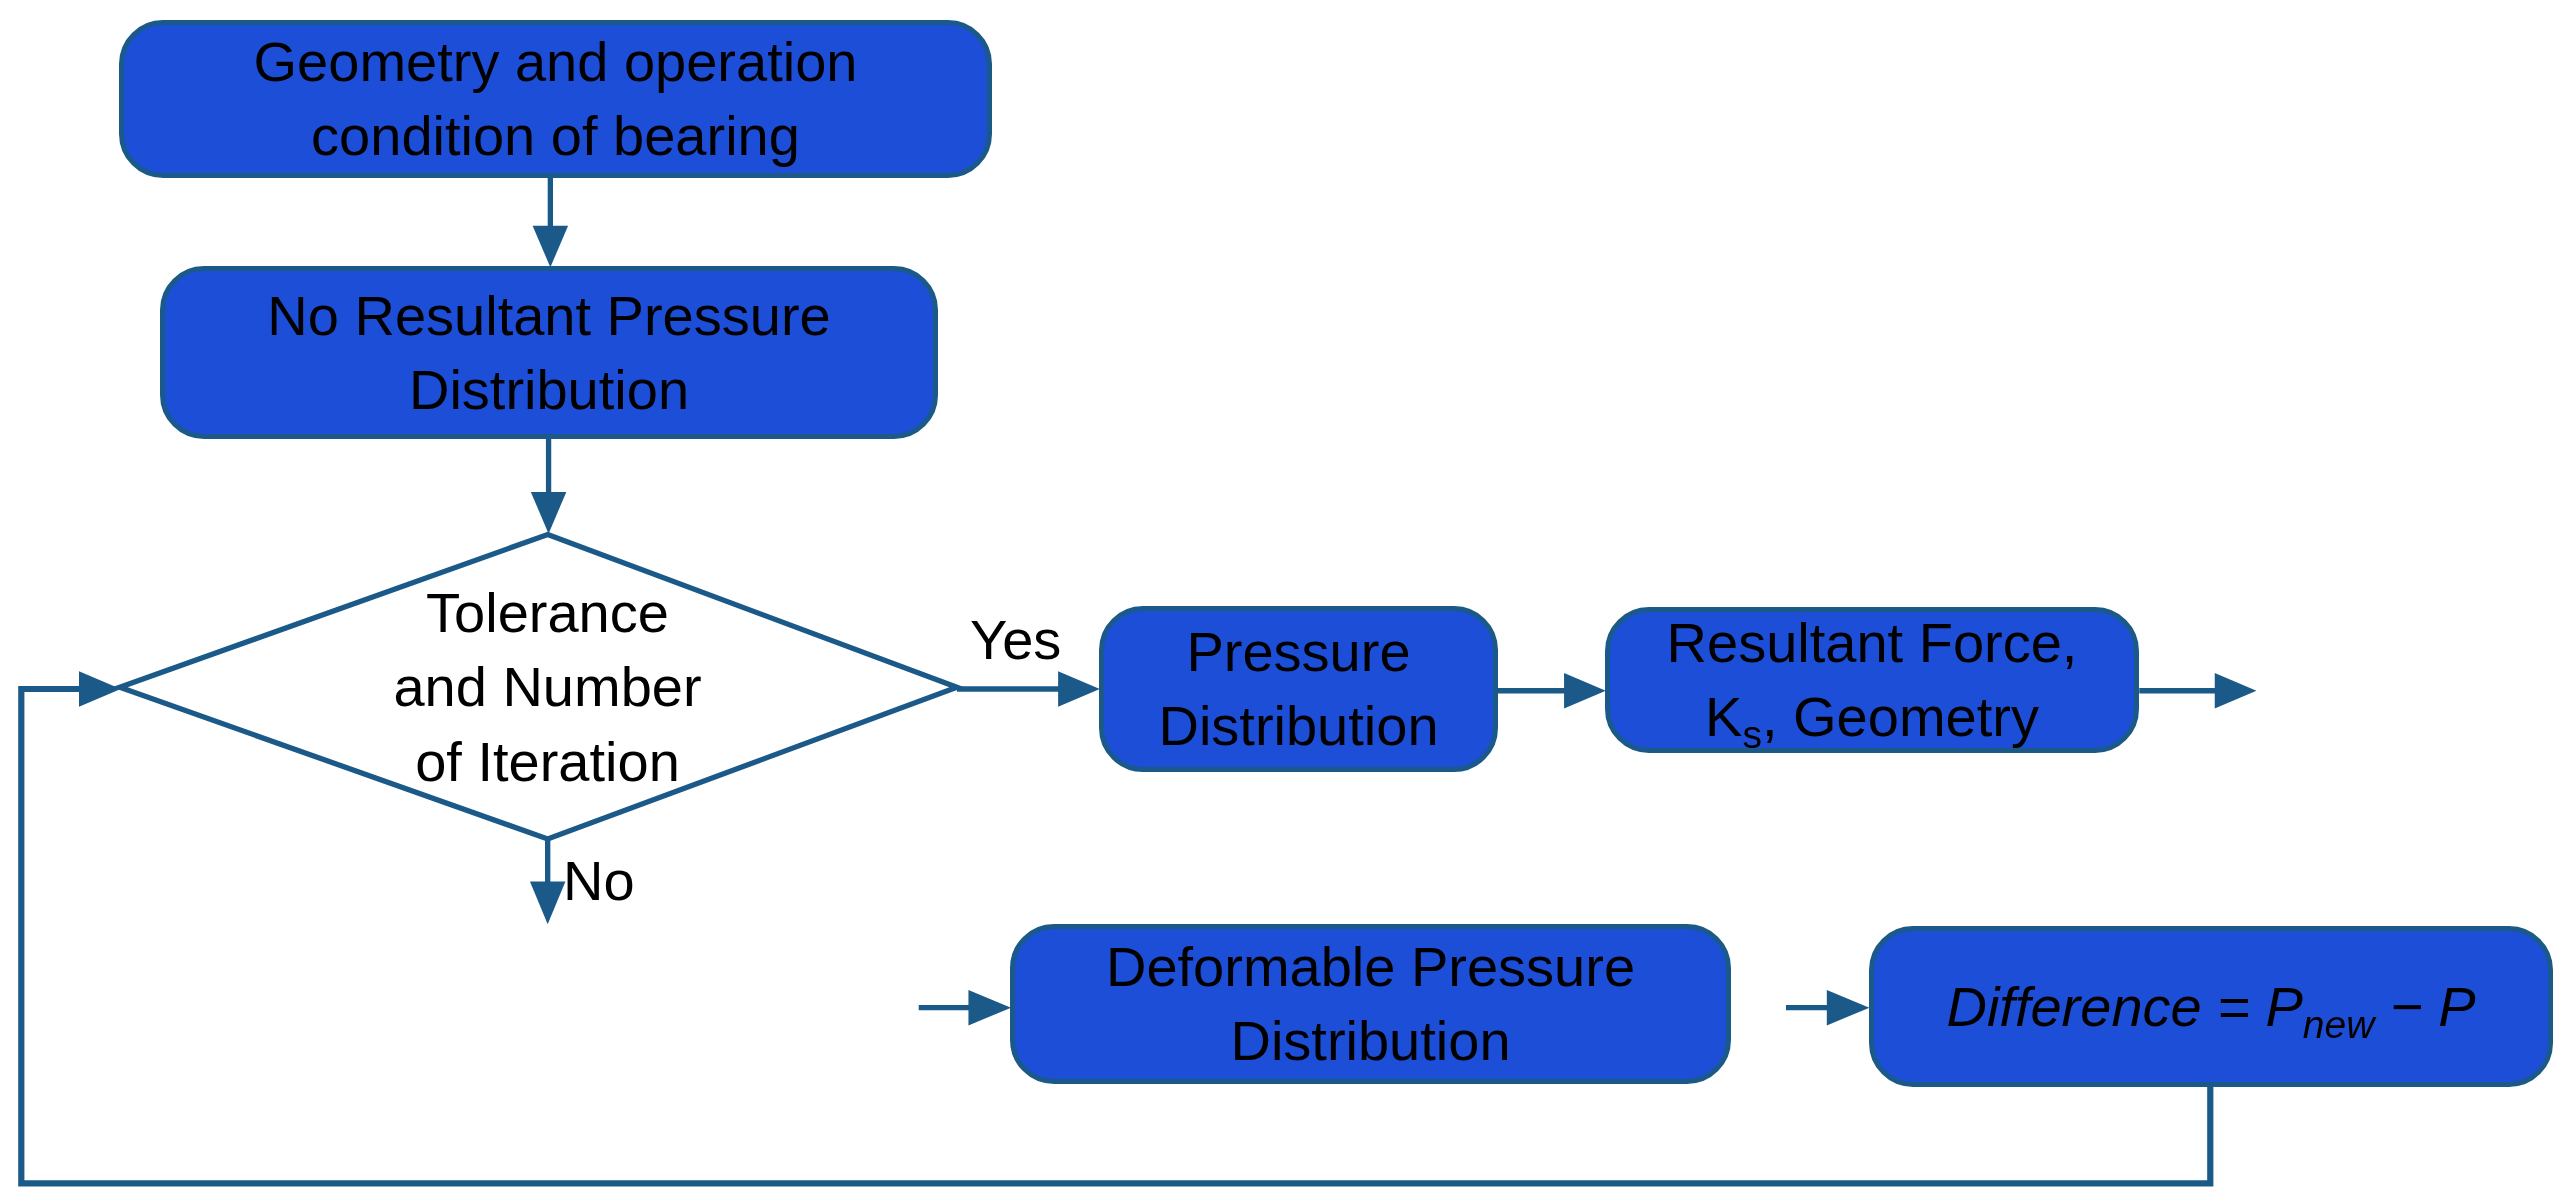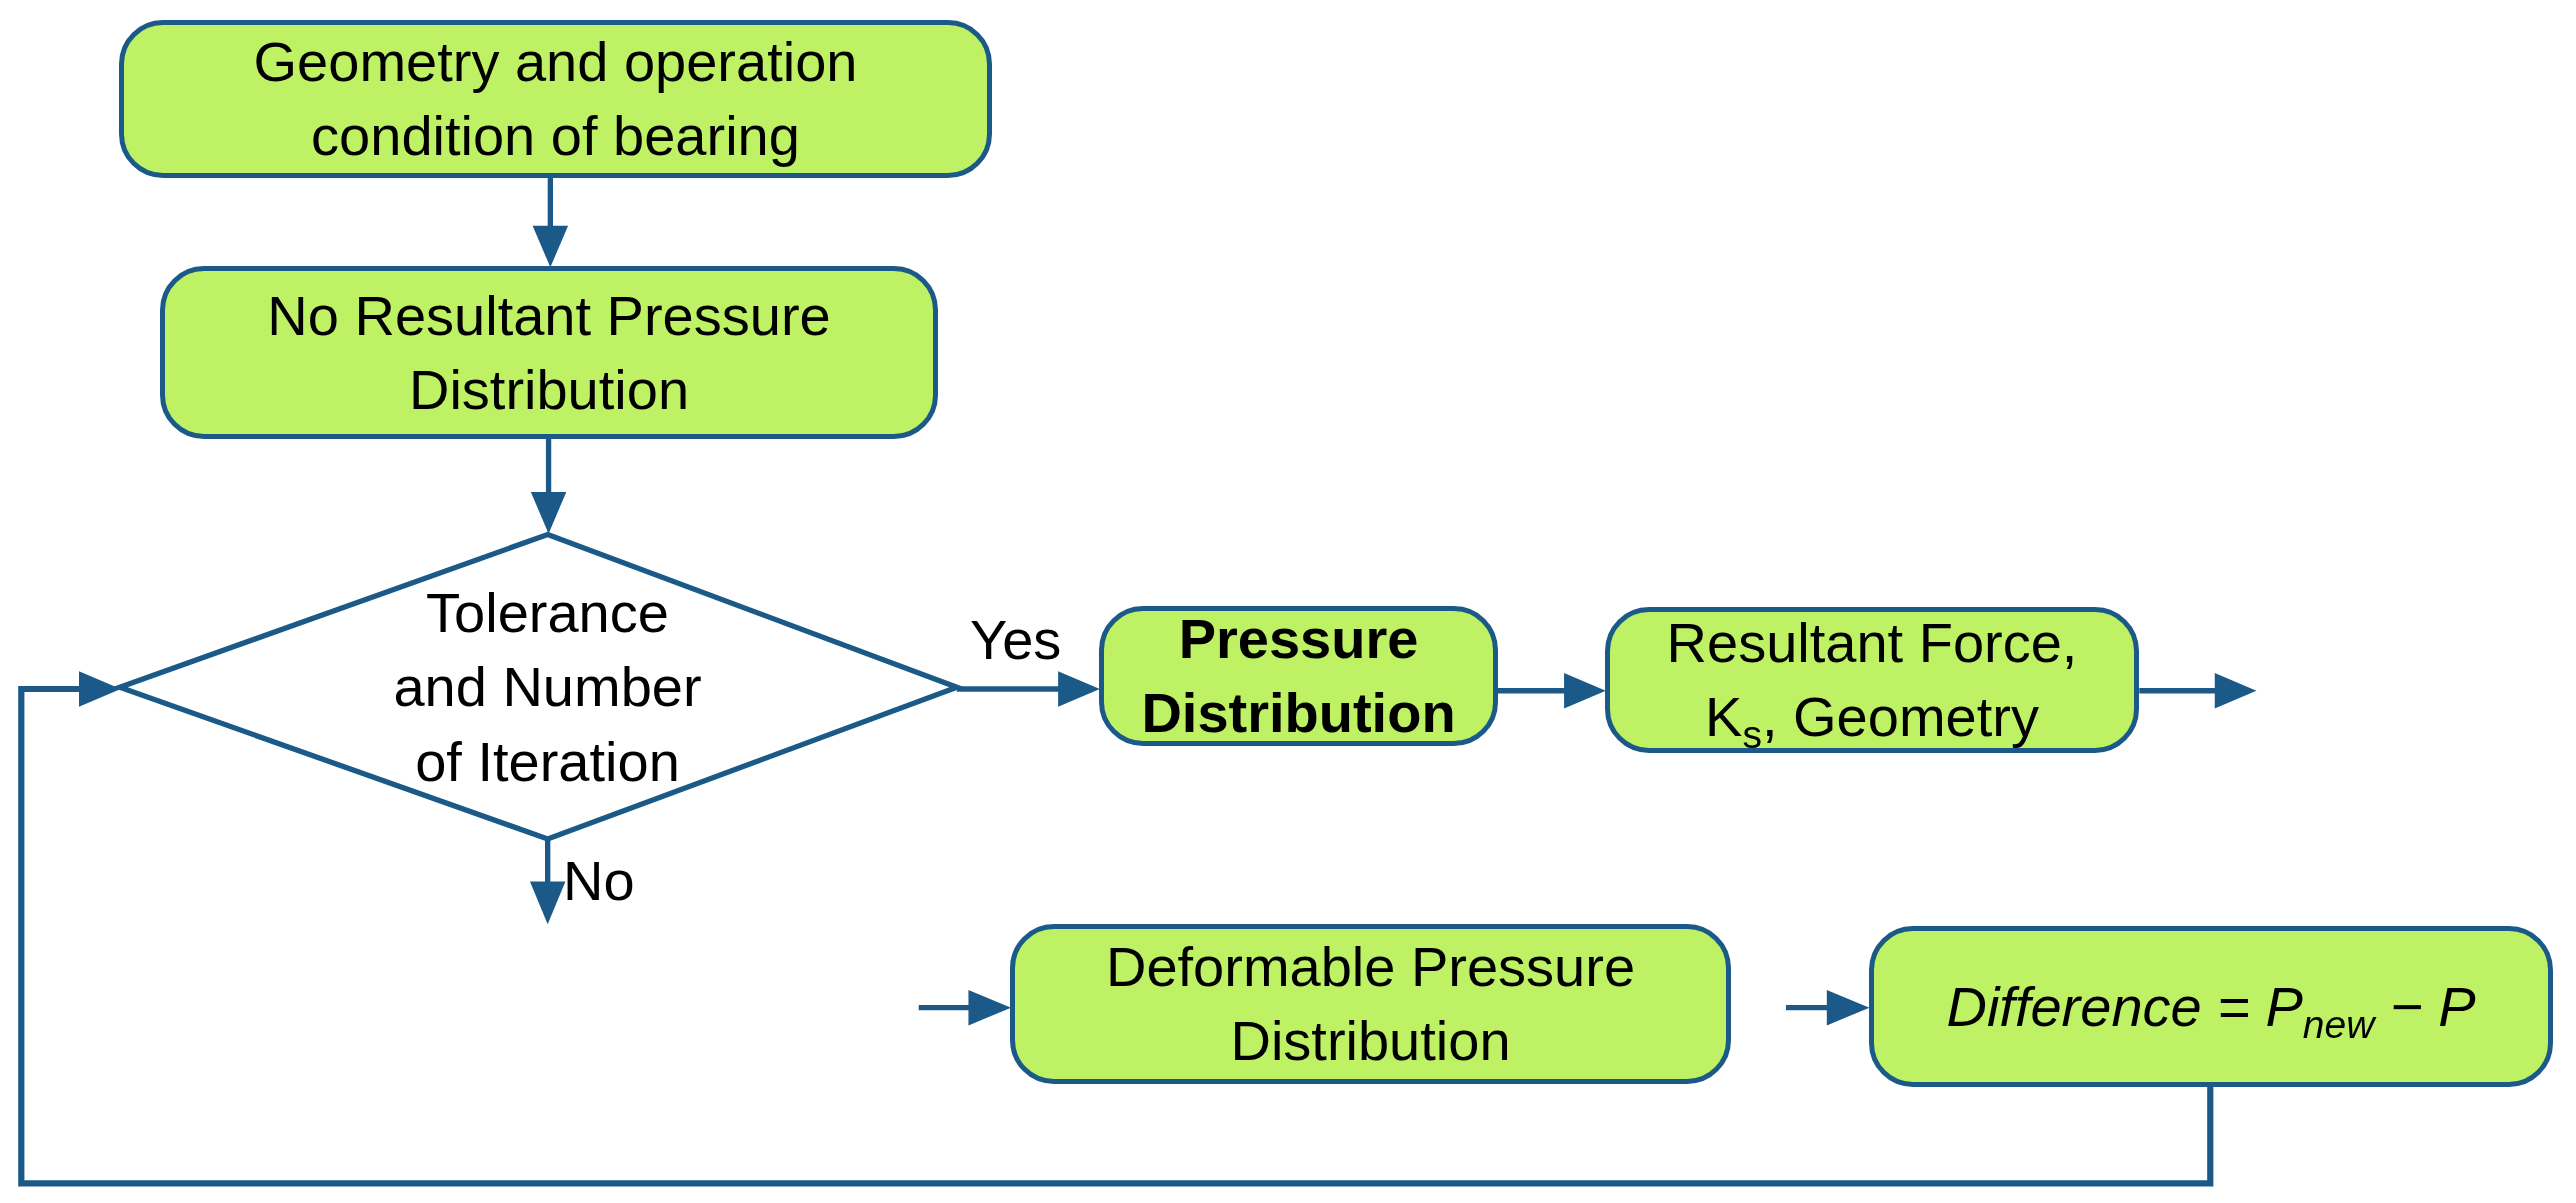--- a/index.html
+++ b/index.html
@@ -19,21 +19,21 @@
   #connector-layer {
     position: absolute;
     left: 0;
     top: 0;
     width: 2576px;
     height: 1204px;
   }
   .node {
     position: absolute;
     box-sizing: border-box;
-    background: #bef264;
+    background: #1d4ed8;
     border: 5.3px solid #1b5a88;
     border-radius: 44px;
     display: flex;
     align-items: center;
     justify-content: center;
     text-align: center;
     font-size: 56px;
     line-height: 1.32;
     color: #000000;
   }
@@ -131,21 +131,21 @@
   <div class="decision-text" style="left:281px; top:573px; width:533px; height:229px;">
     <div class="node-text">Tolerance
 and Number
 of Iteration</div>
   </div>
 
   <div class="branch-label" style="left:970px; top:607px;">Yes</div>
 
   <div class="branch-label" style="left:563px; top:848px;">No</div>
 
-  <div class="node" style="left:1099px; top:606px; width:399px; height:140px;font-weight:bold;">
+  <div class="node" style="left:1099px; top:606px; width:399px; height:166px;">
     <div class="node-text">Pressure
 Distribution</div>
   </div>
 
   <div class="node" style="left:1605px; top:607px; width:534px; height:146px;">
     <div>
       <span>Resultant Force,</span><br>
       <span>K</span><sub>s</sub><span>, Geometry</span>
     </div>
   </div>

